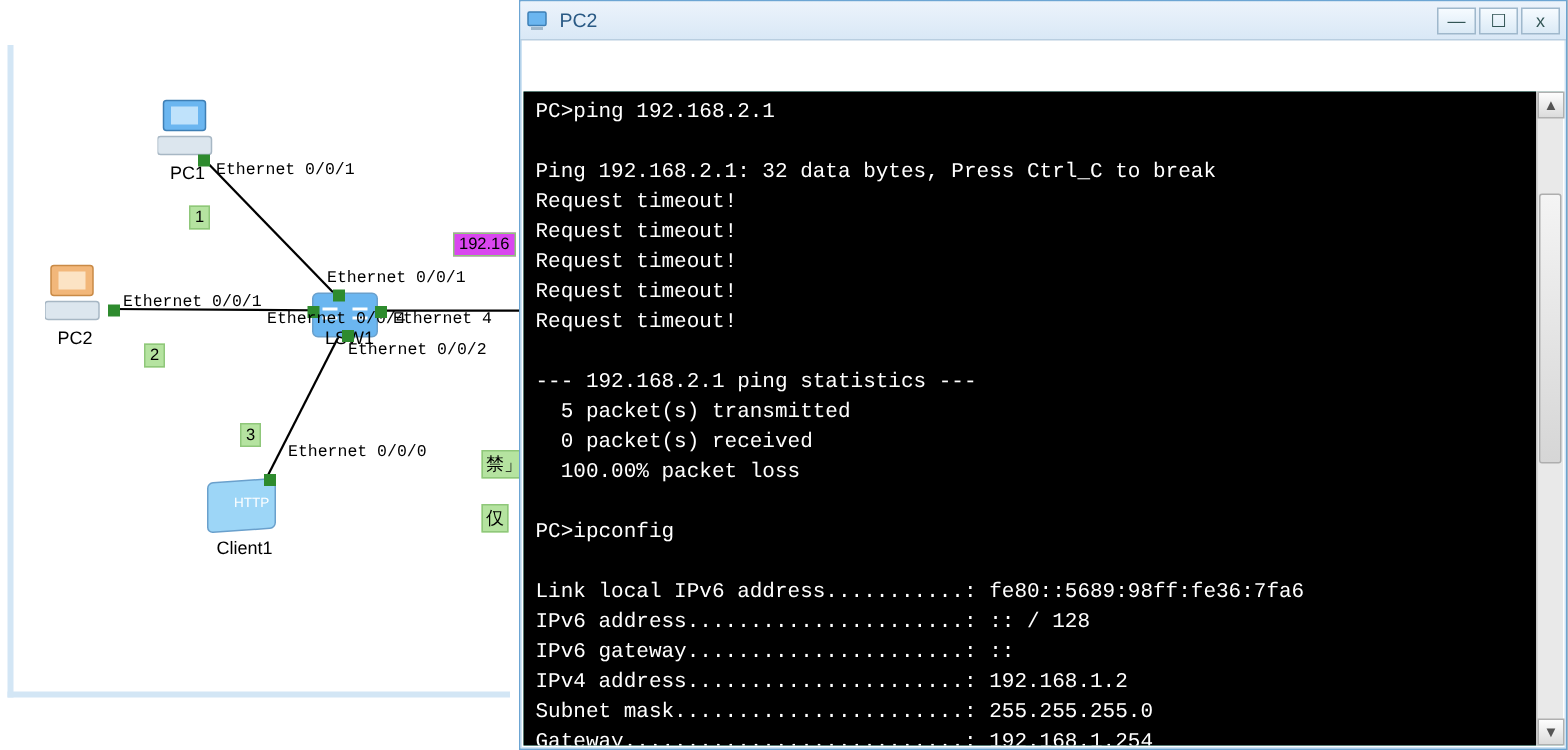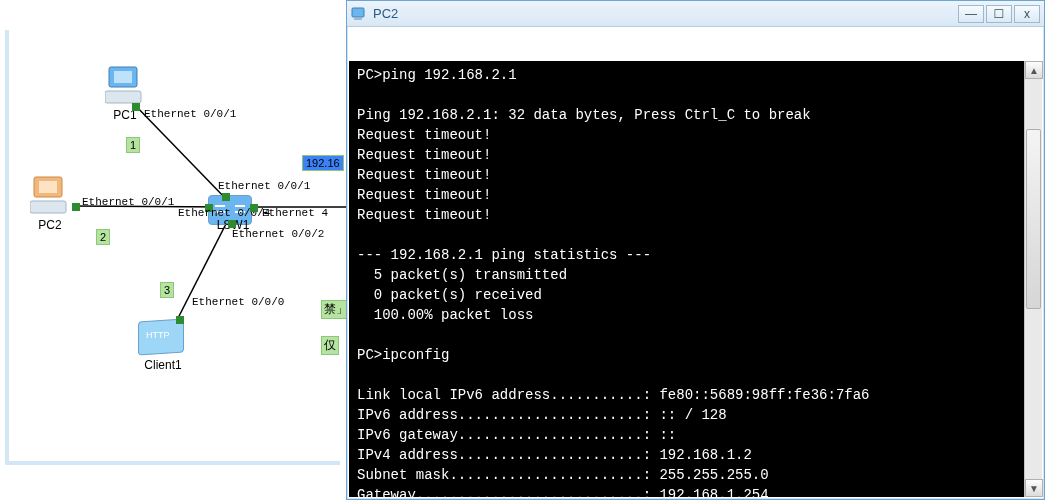--- a/index.html
+++ b/index.html
@@ -8,21 +8,21 @@
 
   
   .canvas { position: absolute; left: 0; top: 0; width: 1045px; height: 500px; background: #fff; }
   .topo-border { position: absolute; left: 5px; top: 30px; width: 335px; height: 435px; border-left: 4px solid #d3e6f5; border-bottom: 4px solid #d3e6f5; }
 
   .node-label { font-size: 12px; color: #000; text-align: center; position: absolute; }
   .port-label { font-size: 11px; color: #000; position: absolute; background: rgba(255,255,255,0); white-space: nowrap; font-family: Liberation Mono, monospace; }
   .marker { position: absolute; width: 8px; height: 8px; background: #2e8b2e; }
   .badge { position: absolute; background: #b5e3a0; border: 1px solid #8fc77a; font-size: 11px; padding: 0 3px; line-height: 14px; }
 
-  .ip-label { position: absolute; background: #3b82f6; border: 1px solid #8fc77a; font-size: 11px; padding: 1px 3px; }
+  .ip-label { position: absolute; background: #d946ef; border: 1px solid #8fc77a; font-size: 11px; padding: 1px 3px; }
   .note { position: absolute; background: #b5e3a0; border: 1px solid #8fc77a; font-size: 12px; padding: 0 2px; }
 
   
   .pc-icon { position: absolute; width: 40px; height: 42px; }
   .switch-icon { position: absolute; width: 44px; height: 30px; background: #6bb6f0; border-radius: 4px; border: 1px solid #6aa0cc; }
   .switch-icon::before, .switch-icon::after { content:""; position:absolute; top:9px; width:10px; height:2px; background:#fff; }
   .switch-icon::before { left:6px; box-shadow: 0 6px 0 #fff; }
   .switch-icon::after  { right:6px; box-shadow: 0 6px 0 #fff; }
 
   .client-icon { position: absolute; width: 46px; height: 34px; background: #9dd6f7; border-radius: 4px; transform: skewY(-4deg); border: 1px solid #6aa0cc; }
@@ -92,21 +92,21 @@
   <div class="marker" style="left:222px;top:193px"></div>
   <div class="port-label" style="left:218px;top:180px">Ethernet 0/0/1</div>
   <div class="marker" style="left:205px;top:204px"></div>
   <div class="port-label" style="left:178px;top:207px">Ethernet 0/0/4</div>
   <div class="marker" style="left:250px;top:204px"></div>
   <div class="port-label" style="left:262px;top:207px">Ethernet 4</div>
   <div class="marker" style="left:228px;top:220px"></div>
   <div class="port-label" style="left:232px;top:228px">Ethernet 0/0/2</div>
 
   <div class="client-icon" style="left:138px;top:320px"></div>
-  <div class="client-txt" style="left:146px;top:330px">HTTP</div>
+  <div class="client-txt" style="left:156px;top:330px">HTTP</div>
   <div class="node-label" style="left:138px;top:358px;width:50px">Client1</div>
   <div class="marker" style="left:176px;top:316px"></div>
   <div class="port-label" style="left:192px;top:296px">Ethernet 0/0/0</div>
   <div class="badge" style="left:160px;top:282px">3</div>
 
   <div class="ip-label" style="left:302px;top:155px">192.16</div>
   <div class="note" style="left:321px;top:300px">禁」</div>
   <div class="note" style="left:321px;top:336px">仅</div>
 </div>
 

